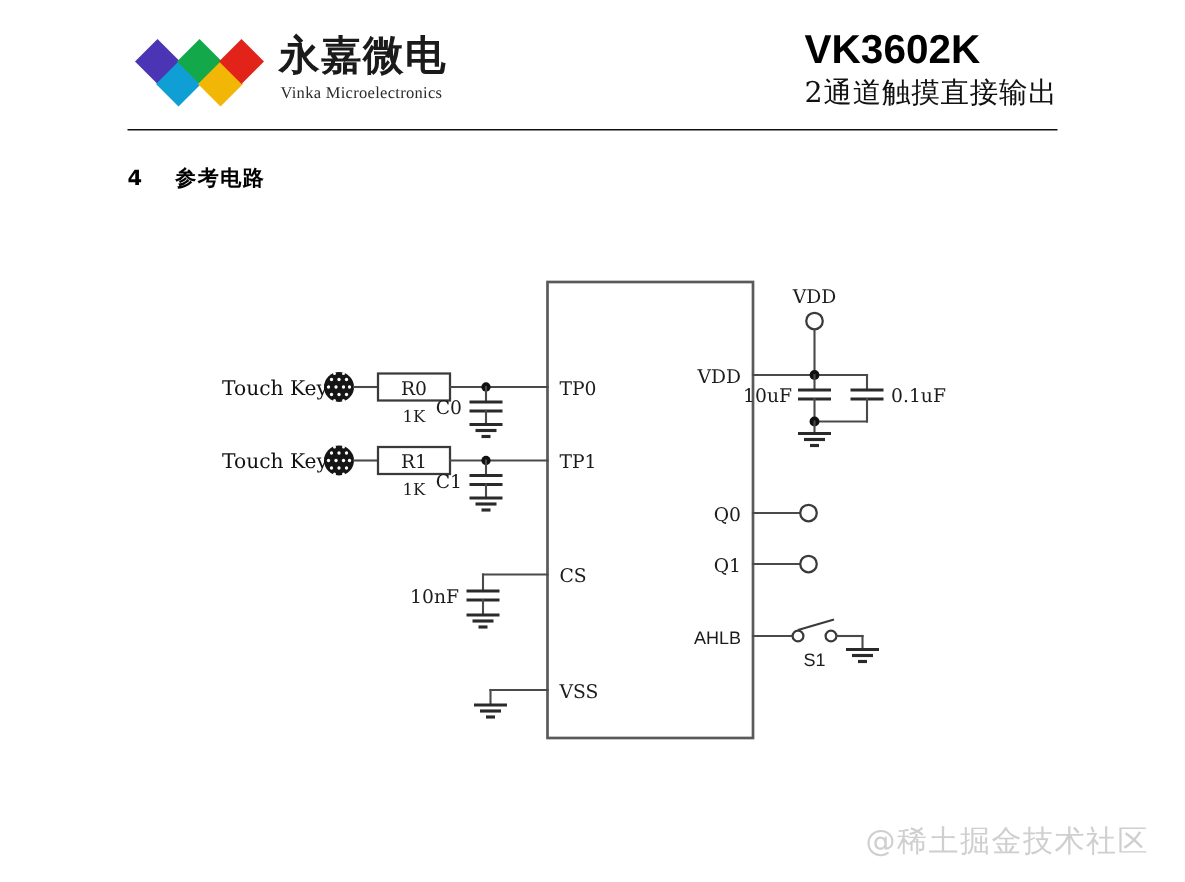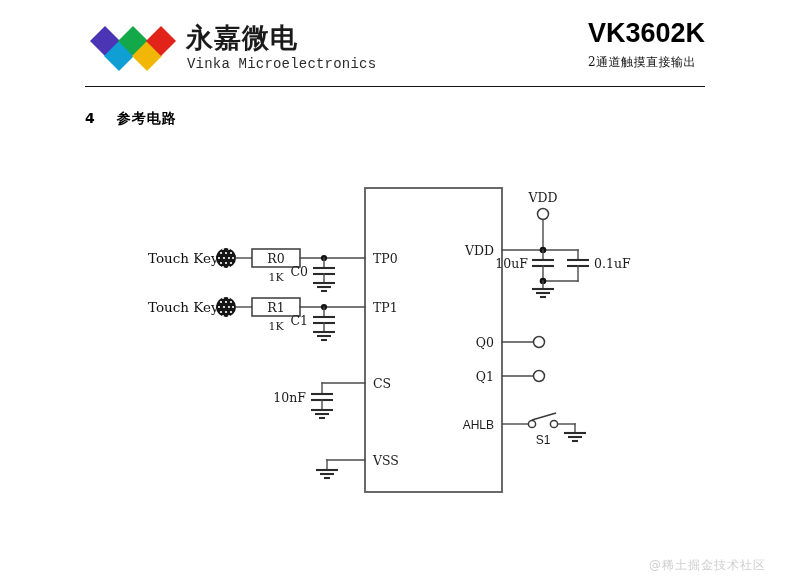--- a/index.html
+++ b/index.html
@@ -58,22 +58,22 @@
     letter-spacing: 1px;
     color: #1a1a1a;
     line-height: 32px;
     white-space: nowrap;
   }
 
   #logo-text-en {
     position: absolute;
     left: 99px;
     top: 34px;
-    font-family: Liberation Mono, monospace;
-    font-size: 14px;
+    font-family: Liberation Serif, serif;
+    font-size: 11px;
     color: #2b2b2b;
     letter-spacing: 0.2px;
     white-space: nowrap;
   }
 
   #title-part {
     position: absolute;
     right: 85px;
     top: 18px;
     text-align: left;
@@ -84,21 +84,21 @@
     font-size: 27px;
     font-weight: bold;
     color: #000000;
     letter-spacing: 0px;
     line-height: 30px;
     white-space: nowrap;
   }
 
   #part-subtitle {
     font-family: "DejaVu Serif", serif;
-    font-size: 12px;
+    font-size: 19px;
     color: #111111;
     line-height: 22px;
     margin-top: 3px;
     white-space: nowrap;
     letter-spacing: 0.5px;
   }
 
   #header-rule {
     position: absolute;
     left: 85px;
@@ -203,21 +203,21 @@
   .pad-fill {
     fill: #151515;
   }
 
   
   #watermark {
     position: absolute;
     right: 22px;
     bottom: 14px;
     font-family: "DejaVu Sans", sans-serif;
-    font-size: 12px;
+    font-size: 20px;
     color: #cfcfcf;
     letter-spacing: 1px;
     white-space: nowrap;
   }
 </style>
 </head>
 <body>
 
 <div id="page">
 

